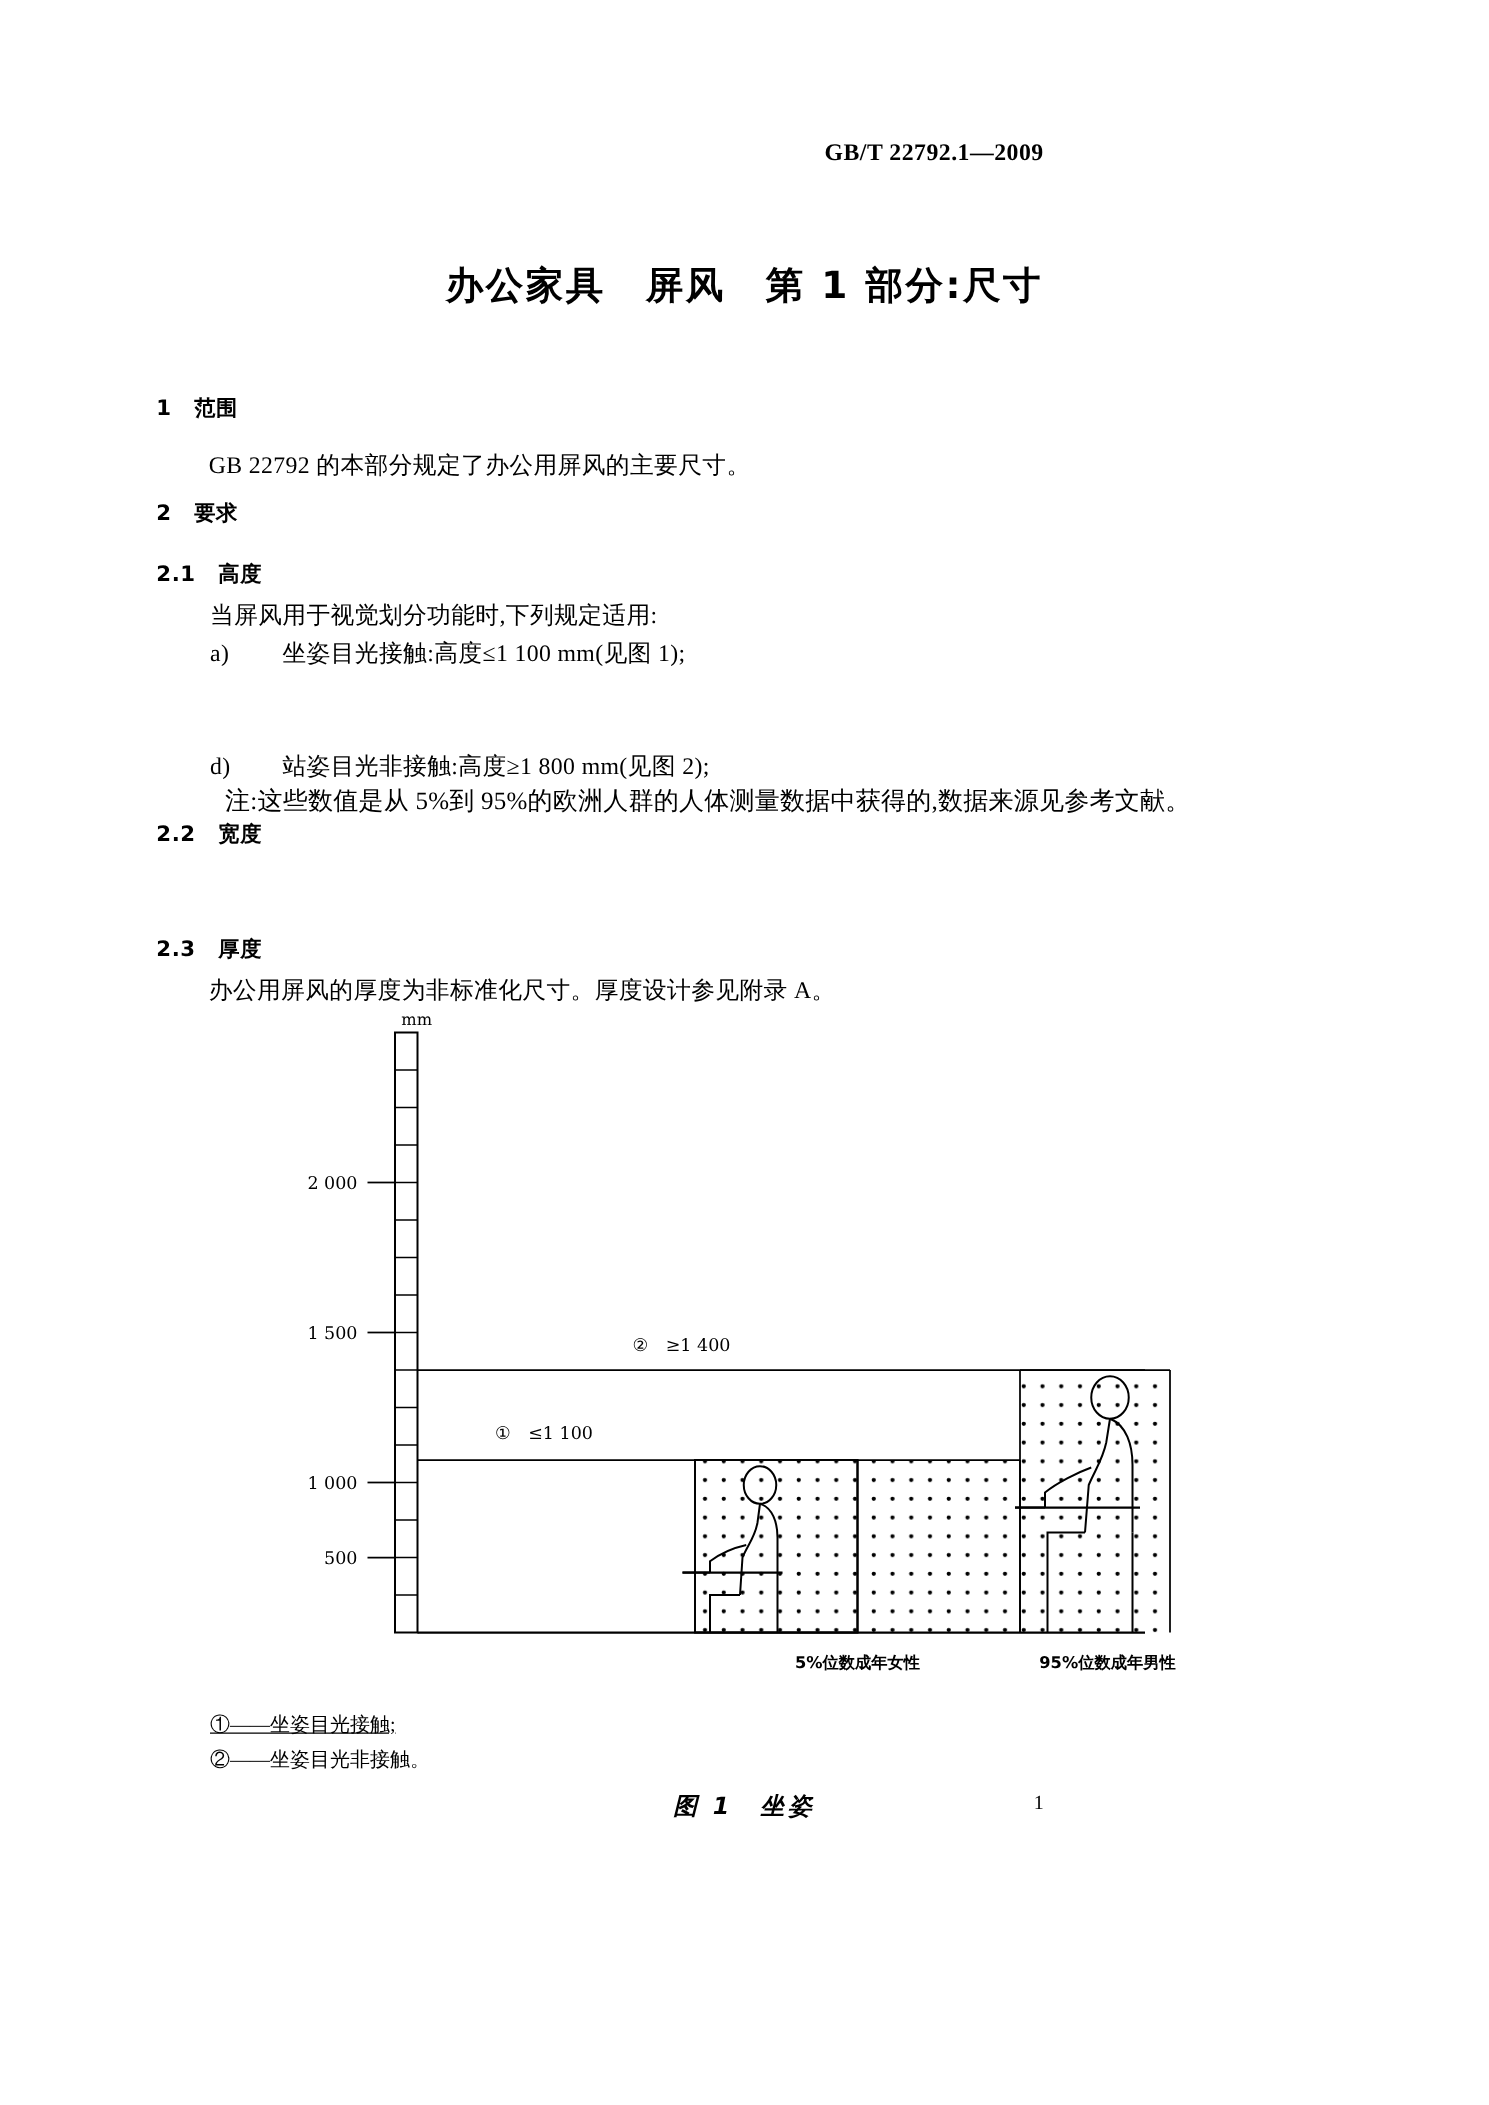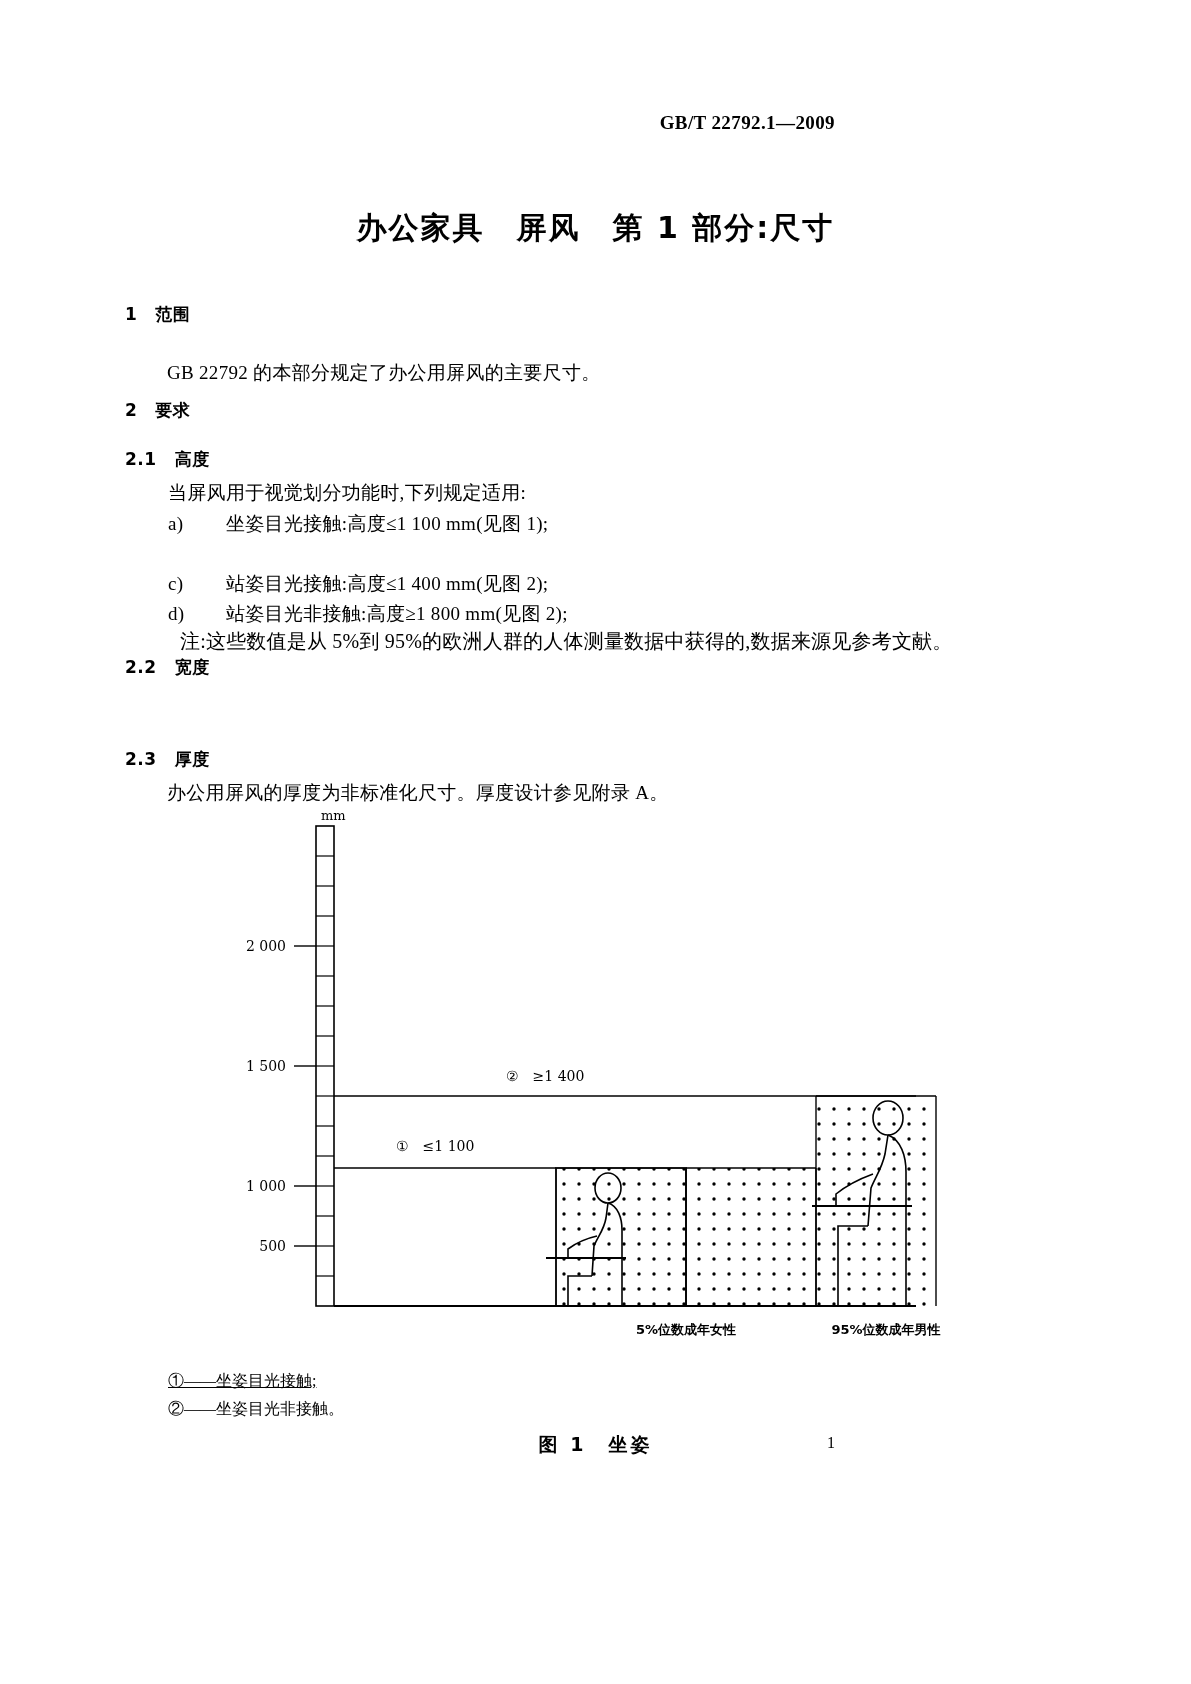--- a/index.html
+++ b/index.html
@@ -109,59 +109,57 @@
   }
   .fig-caption {
     position: absolute;
     left: 0;
     width: 1191px;
     text-align: center;
     font-family: "DejaVu Sans", "Liberation Sans", sans-serif;
     font-weight: bold;
     font-size: 19px;
     letter-spacing: 3px;
+    font-style: italic;
   }
 
   .page-number {
     position: absolute;
     right: 128px;
     bottom: 232px;
     font-size: 16px;
   }
 </style>
 </head>
 <body>
 
 <div class="page">
 
   <div class="header">
     <span class="gb">GB/T 22792.1—2009</span>
   </div>
 
   <div class="doc-title">办公家具　屏风　第 1 部分:尺寸</div>
 
-  <div class="clause-head" style="top:303px;">
+  <div class="clause-head" style="top:315px;">
     <span class="num">1</span><span class="txt">范围</span>
   </div>
   <div class="para indent" style="top:358px;">GB 22792 的本部分规定了办公用屏风的主要尺寸。</div>
 
   <div class="clause-head" style="top:399px;">
     <span class="num">2</span><span class="txt">要求</span>
   </div>
 
   <div class="clause-head" style="top:448px;">
     <span class="num">2.1</span><span class="txt">高度</span>
   </div>
   <div class="para" style="top:478px;left:168px;width:900px;">当屏风用于视觉划分功能时,下列规定适用:</div>
 
   <div class="list-item" style="top:509px;">
     <span class="marker">a)</span><span>坐姿目光接触:高度≤1 100 mm(见图 1);</span>
-  </div>
-  <div class="list-item" style="top:569px;">
-    <span class="marker">c)</span><span>站姿目光接触:高度≤1 400 mm(见图 2);</span>
   </div>
   <div class="list-item" style="top:599px;">
     <span class="marker">d)</span><span>站姿目光非接触:高度≥1 800 mm(见图 2);</span>
   </div>
 
   <div class="note" style="top:629px;">注:这些数值是从 5%到 95%的欧洲人群的人体测量数据中获得的,数据来源见参考文献。</div>
 
   <div class="clause-head" style="top:656px;">
     <span class="num">2.2</span><span class="txt">宽度</span>
   </div>

